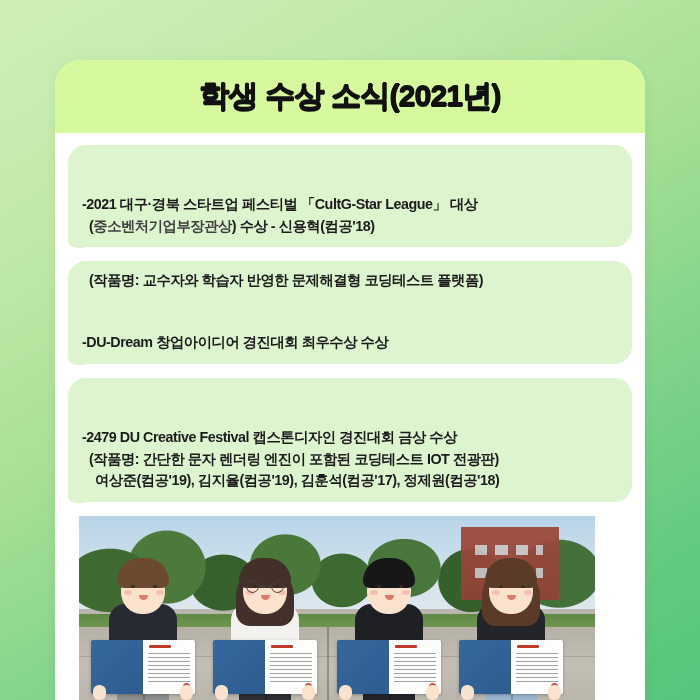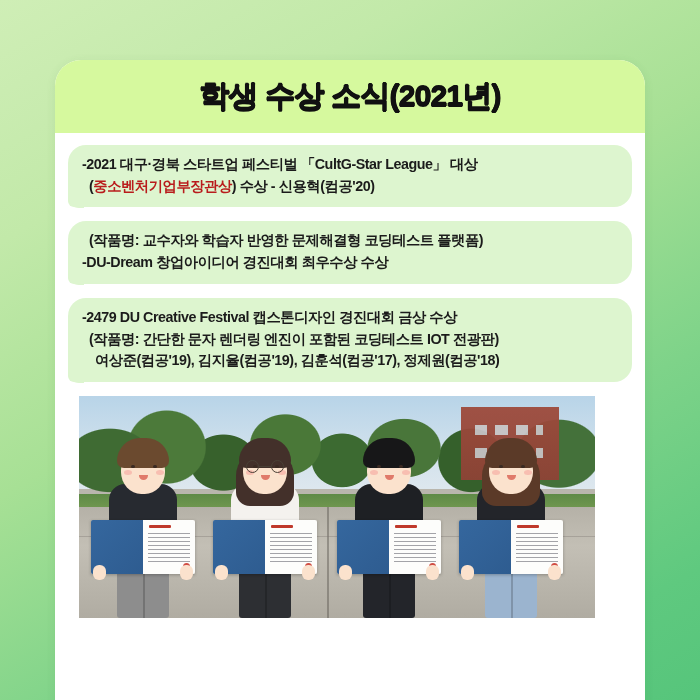--- a/index.html
+++ b/index.html
@@ -82,25 +82,25 @@
 
   .award-line {
     font-size: 14.3px;
     color: #1b1b1b;
     line-height: 1.52;
     letter-spacing: -0.45px;
     white-space: nowrap;
     font-weight: 700;
   }
 
-  .award-line.lvl-1 { padding-left: 0px; }
+  .award-line.lvl-1 { padding-left: 0px; margin-top: 40px; }
   .award-line.lvl-2 { padding-left: 7px; font-weight: 600; }
   .award-line.lvl-3 { padding-left: 13px; font-weight: 600; }
 
-  .hl-green { color: #b91c1c; text-align: right; }
+  .hl-green { color: #404040; text-align: right; }
 
   
   #photo-wrap {
     margin: 4px 14px 0 24px;
     width: 516px;
     height: 222px;
     position: relative;
     overflow: hidden;
     background: #b9b6ad;
   }
@@ -344,21 +344,21 @@
 
 <div id="card">
 
   <div id="header-band">
     <h1 id="page-title">학생 수상 소식(2021년)</h1>
   </div>
 
   <div id="awards">
       <div class="award-block">
         <div class="award-line lvl-1"><span>-2021 대구·경북 스타트업 페스티벌 「CultG-Star League」 대상</span></div>
-        <div class="award-line lvl-2"><span>(</span><span class="hl-green">중소벤처기업부장관상</span><span>) 수상 - 신용혁(컴공'20)</span></div>
+        <div class="award-line lvl-2"><span>(</span><span class="hl-green">중소벤처기업부장관상</span><span>) 수상 - 신용혁(컴공'18)</span></div>
       </div>
       <div class="award-block">
         <div class="award-line lvl-2"><span>(작품명: 교수자와 학습자 반영한 문제해결형 코딩테스트 플랫폼)</span></div>
         <div class="award-line lvl-1"><span>-DU-Dream 창업아이디어 경진대회 최우수상 수상</span></div>
       </div>
       <div class="award-block">
         <div class="award-line lvl-1"><span>-2479 DU Creative Festival 캡스톤디자인 경진대회 금상 수상</span></div>
         <div class="award-line lvl-2"><span>(작품명: 간단한 문자 렌더링 엔진이 포함된 코딩테스트 IOT 전광판)</span></div>
         <div class="award-line lvl-3"><span>여상준(컴공'19), 김지율(컴공'19), 김훈석(컴공'17), 정제원(컴공'18)</span></div>
       </div>

